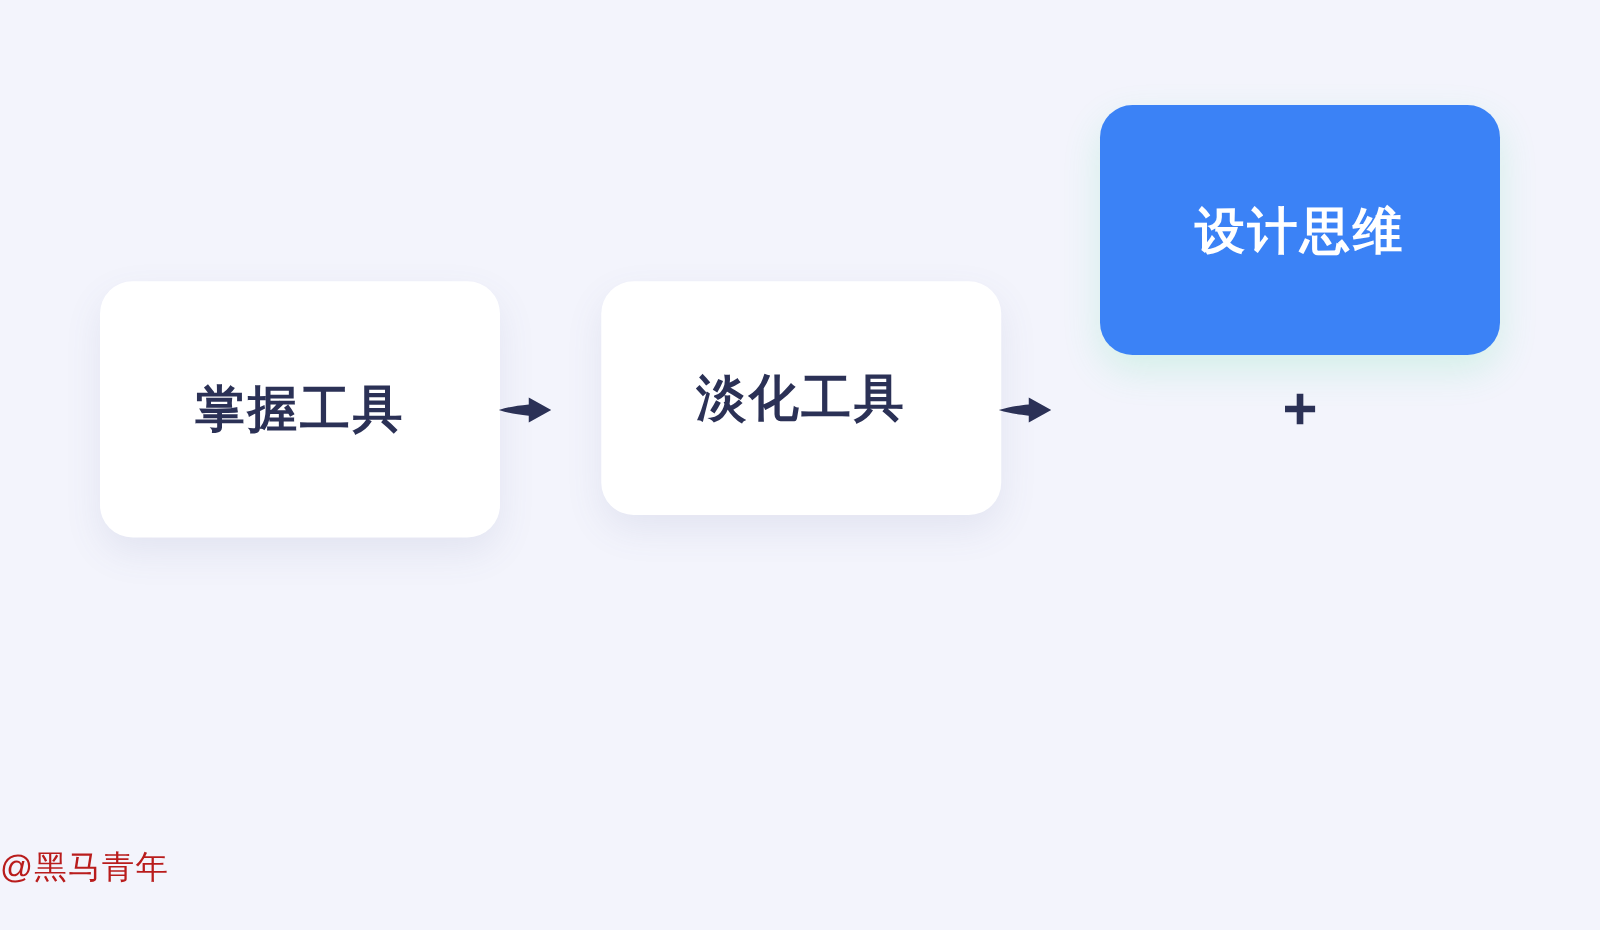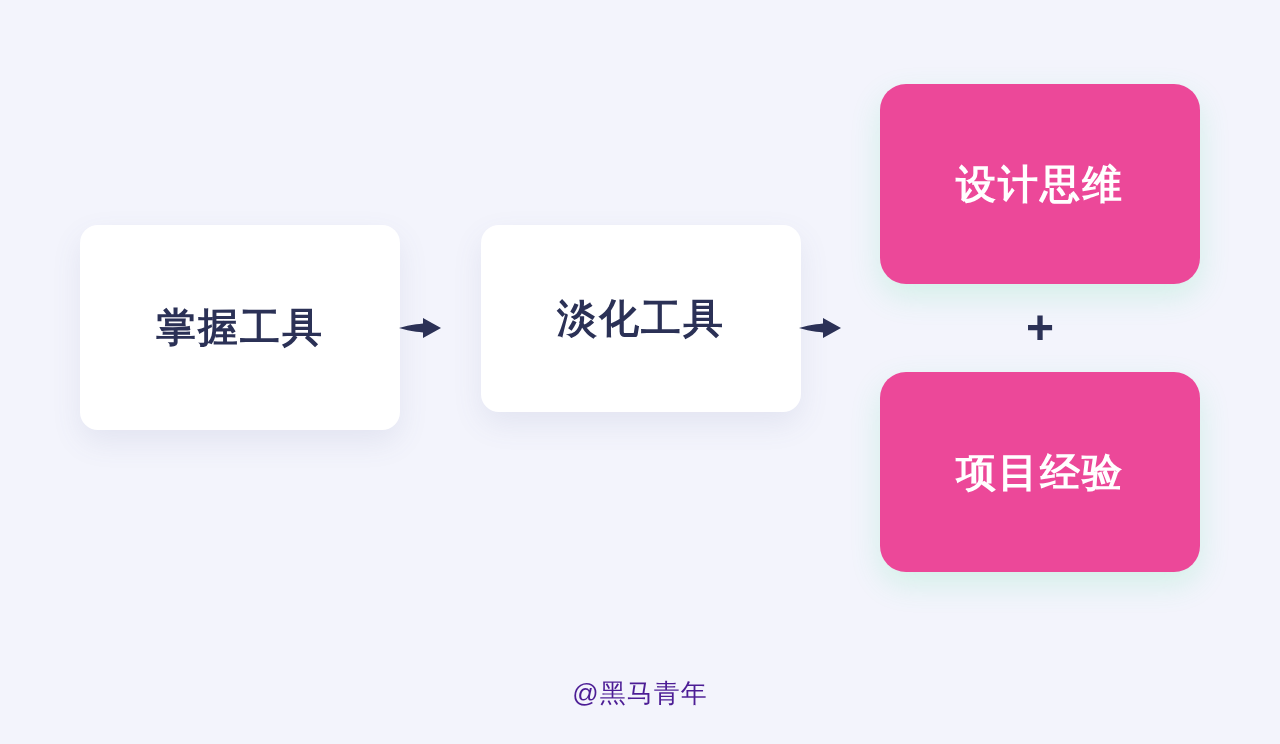--- a/index.html
+++ b/index.html
@@ -22,24 +22,23 @@
     align-items: center;
     justify-content: center;
     font-weight: bold;
     letter-spacing: 2px;
   }
   .card-white {
     background: #ffffff;
     color: #2b3156;
     box-shadow: 0 12px 30px rgba(90, 95, 150, 0.10);
     font-size: 40px;
-    border-radius: 18px;
   }
   .card-green {
-    background: #ec4899;
+    background: #3b82f6;
     color: #ffffff;
     box-shadow: 0 12px 30px rgba(65, 221, 144, 0.18);
     font-size: 40px;
   }
   #card-master { left: 80px;  top: 225px; width: 320px; height: 205px; }
   #card-fade   { left: 481px; top: 225px; width: 320px; height: 187px; }
   #card-design { left: 880px; top: 84px;  width: 320px; height: 200px; }
   #card-project{ left: 880px; top: 372px; width: 320px; height: 200px; }
 
   .arrow {
@@ -63,22 +62,22 @@
     font-size: 48px;
     font-weight: bold;
     line-height: 1;
   }
 
   .watermark {
     position: absolute;
     left: 0;
     right: 0;
     top: 676px;
-    text-align: center;
-    color: #4c1d95;
+    text-align: left;
+    color: #b91c1c;
     font-size: 26px;
     letter-spacing: 1px;
   }
 </style>
 </head>
 <body>
 
 <div class="canvas">
 
   <div class="card card-white" id="card-master">
@@ -96,19 +95,16 @@
   <svg class="arrow" id="arrow-2" viewBox="0 0 42 24">
     <path d="M0 12 C8 9.5 14 8.5 24 7.5 L24 2 L42 12 L24 22 L24 16.5 C14 15.5 8 14.5 0 12 Z" fill="#2b3156"></path>
   </svg>
 
   <div class="card card-green" id="card-design">
     <span>设计思维</span>
   </div>
 
   <div class="plus">+</div>
 
-  <div class="card card-green" id="card-project">
-    <span>项目经验</span>
-  </div>
 
   <div class="watermark">@黑马青年</div>
 
 </div>
 
 </body></html>

